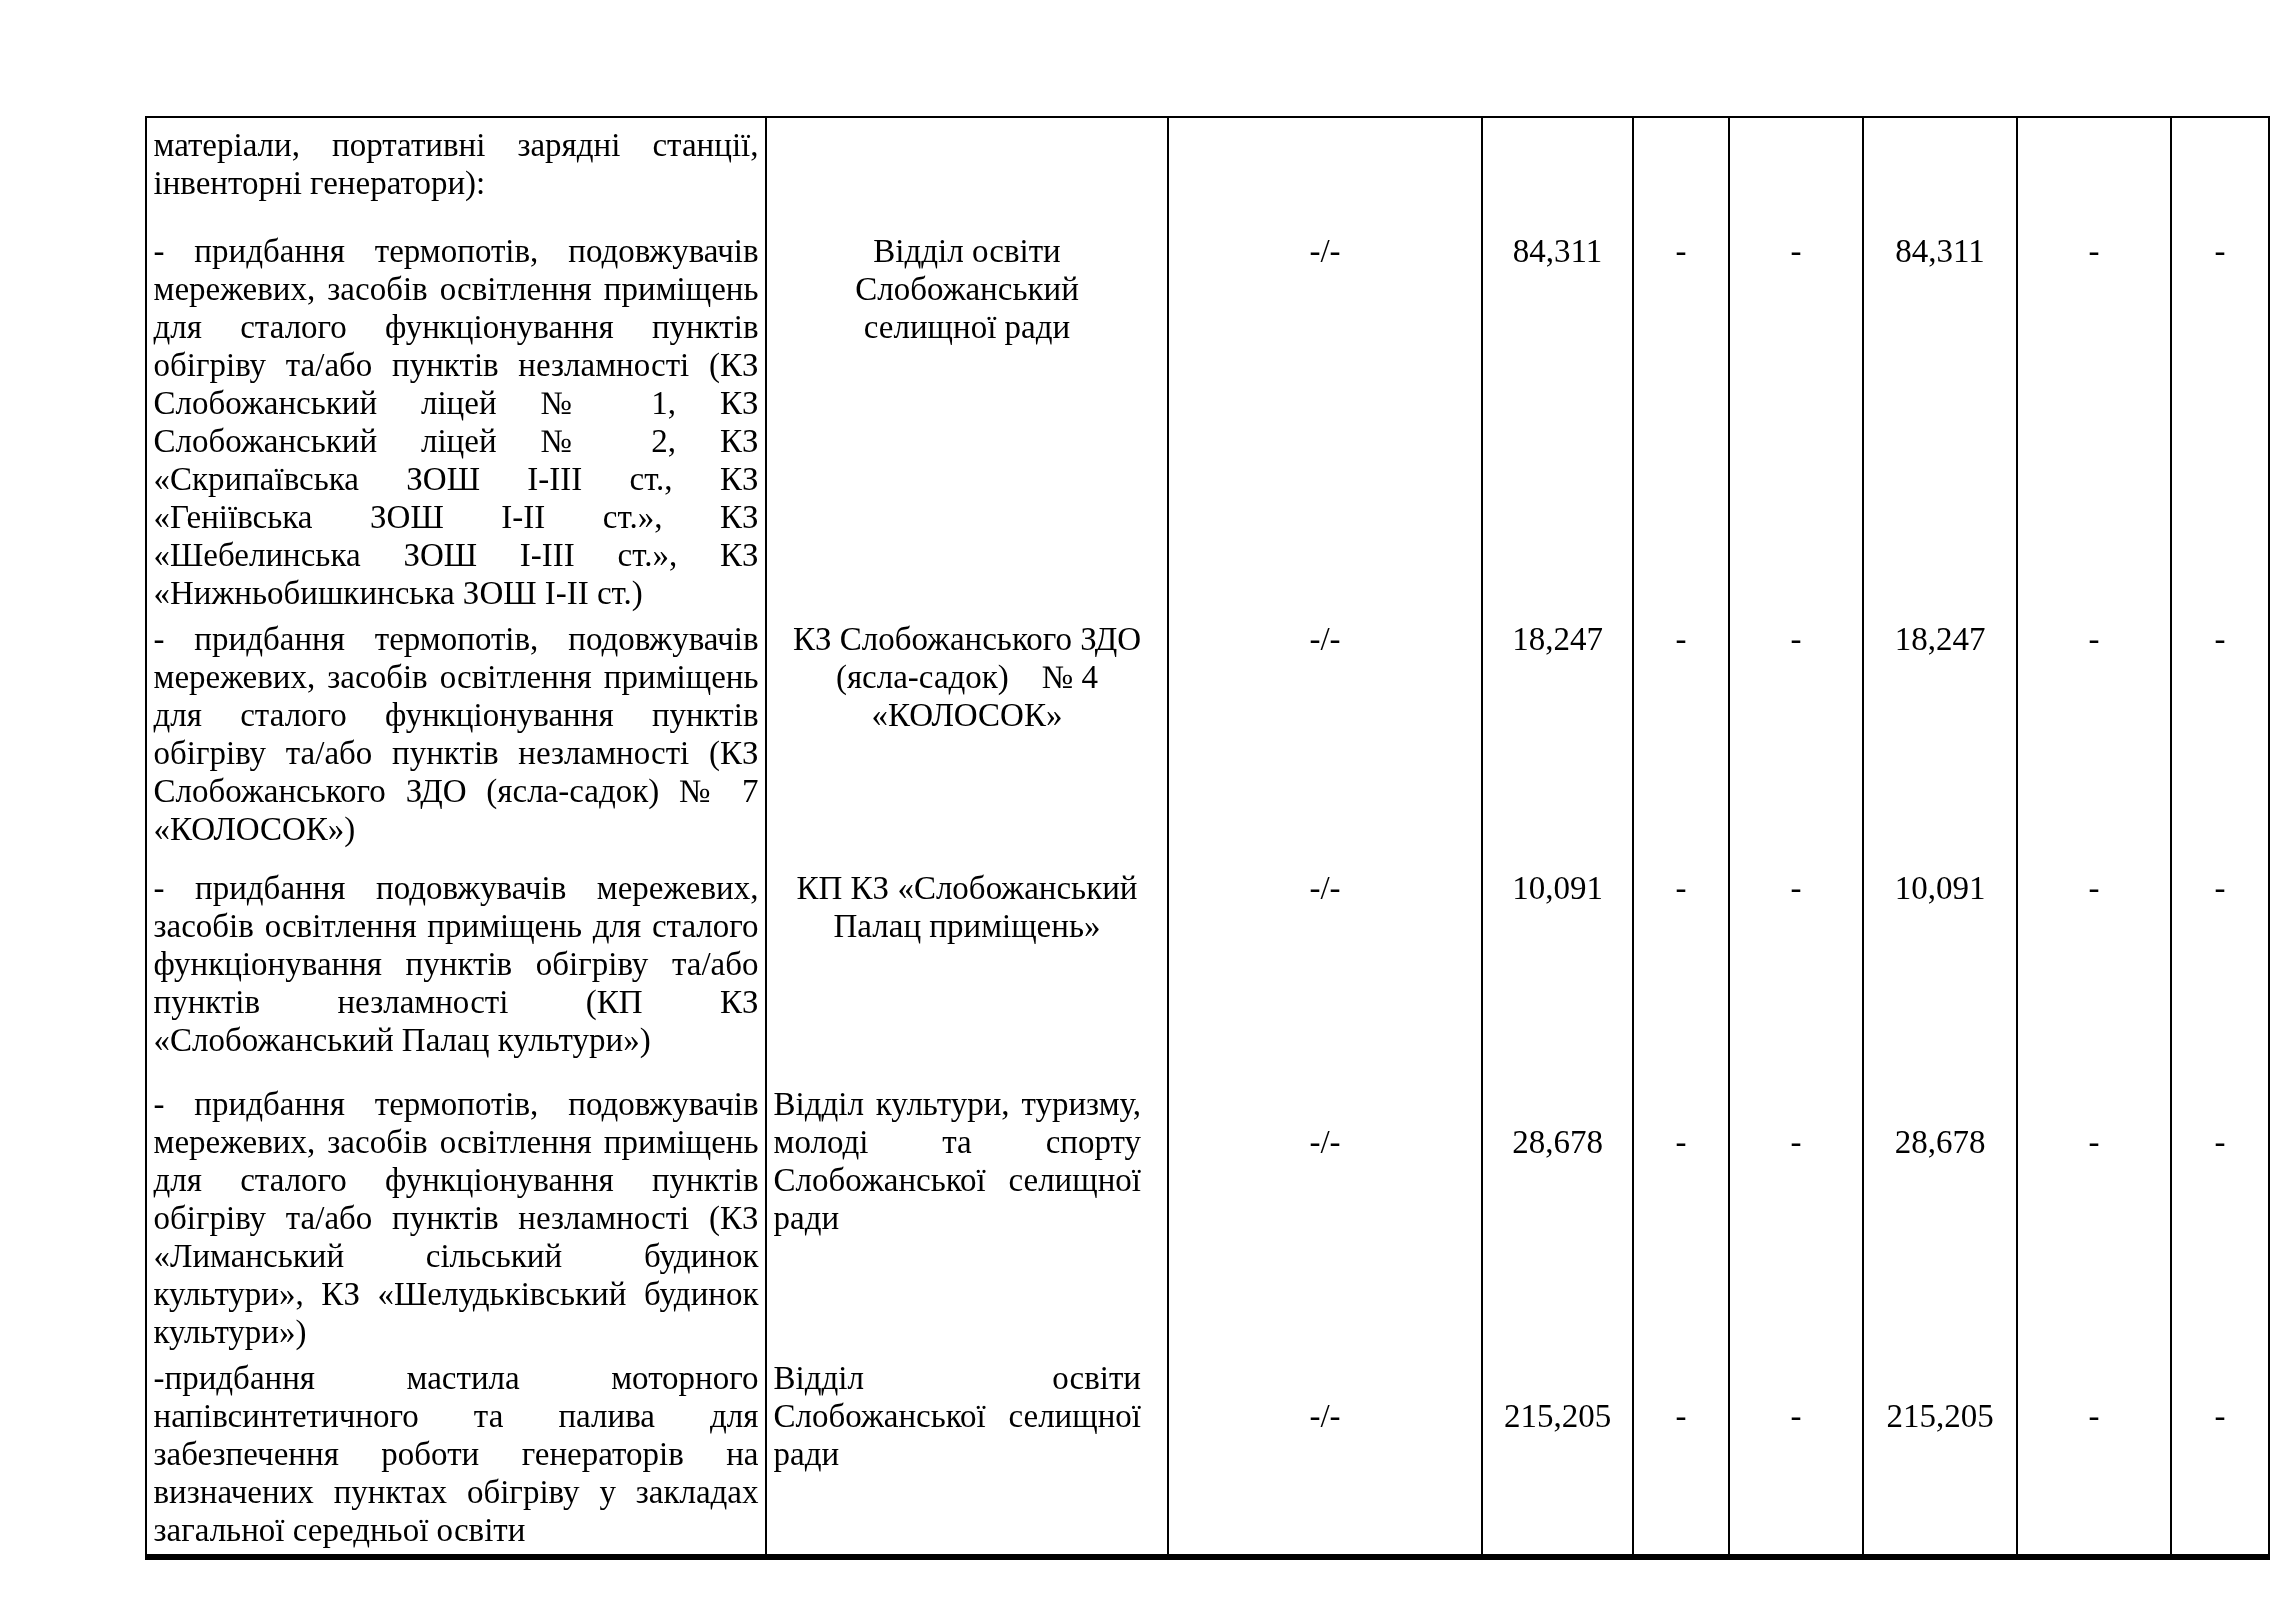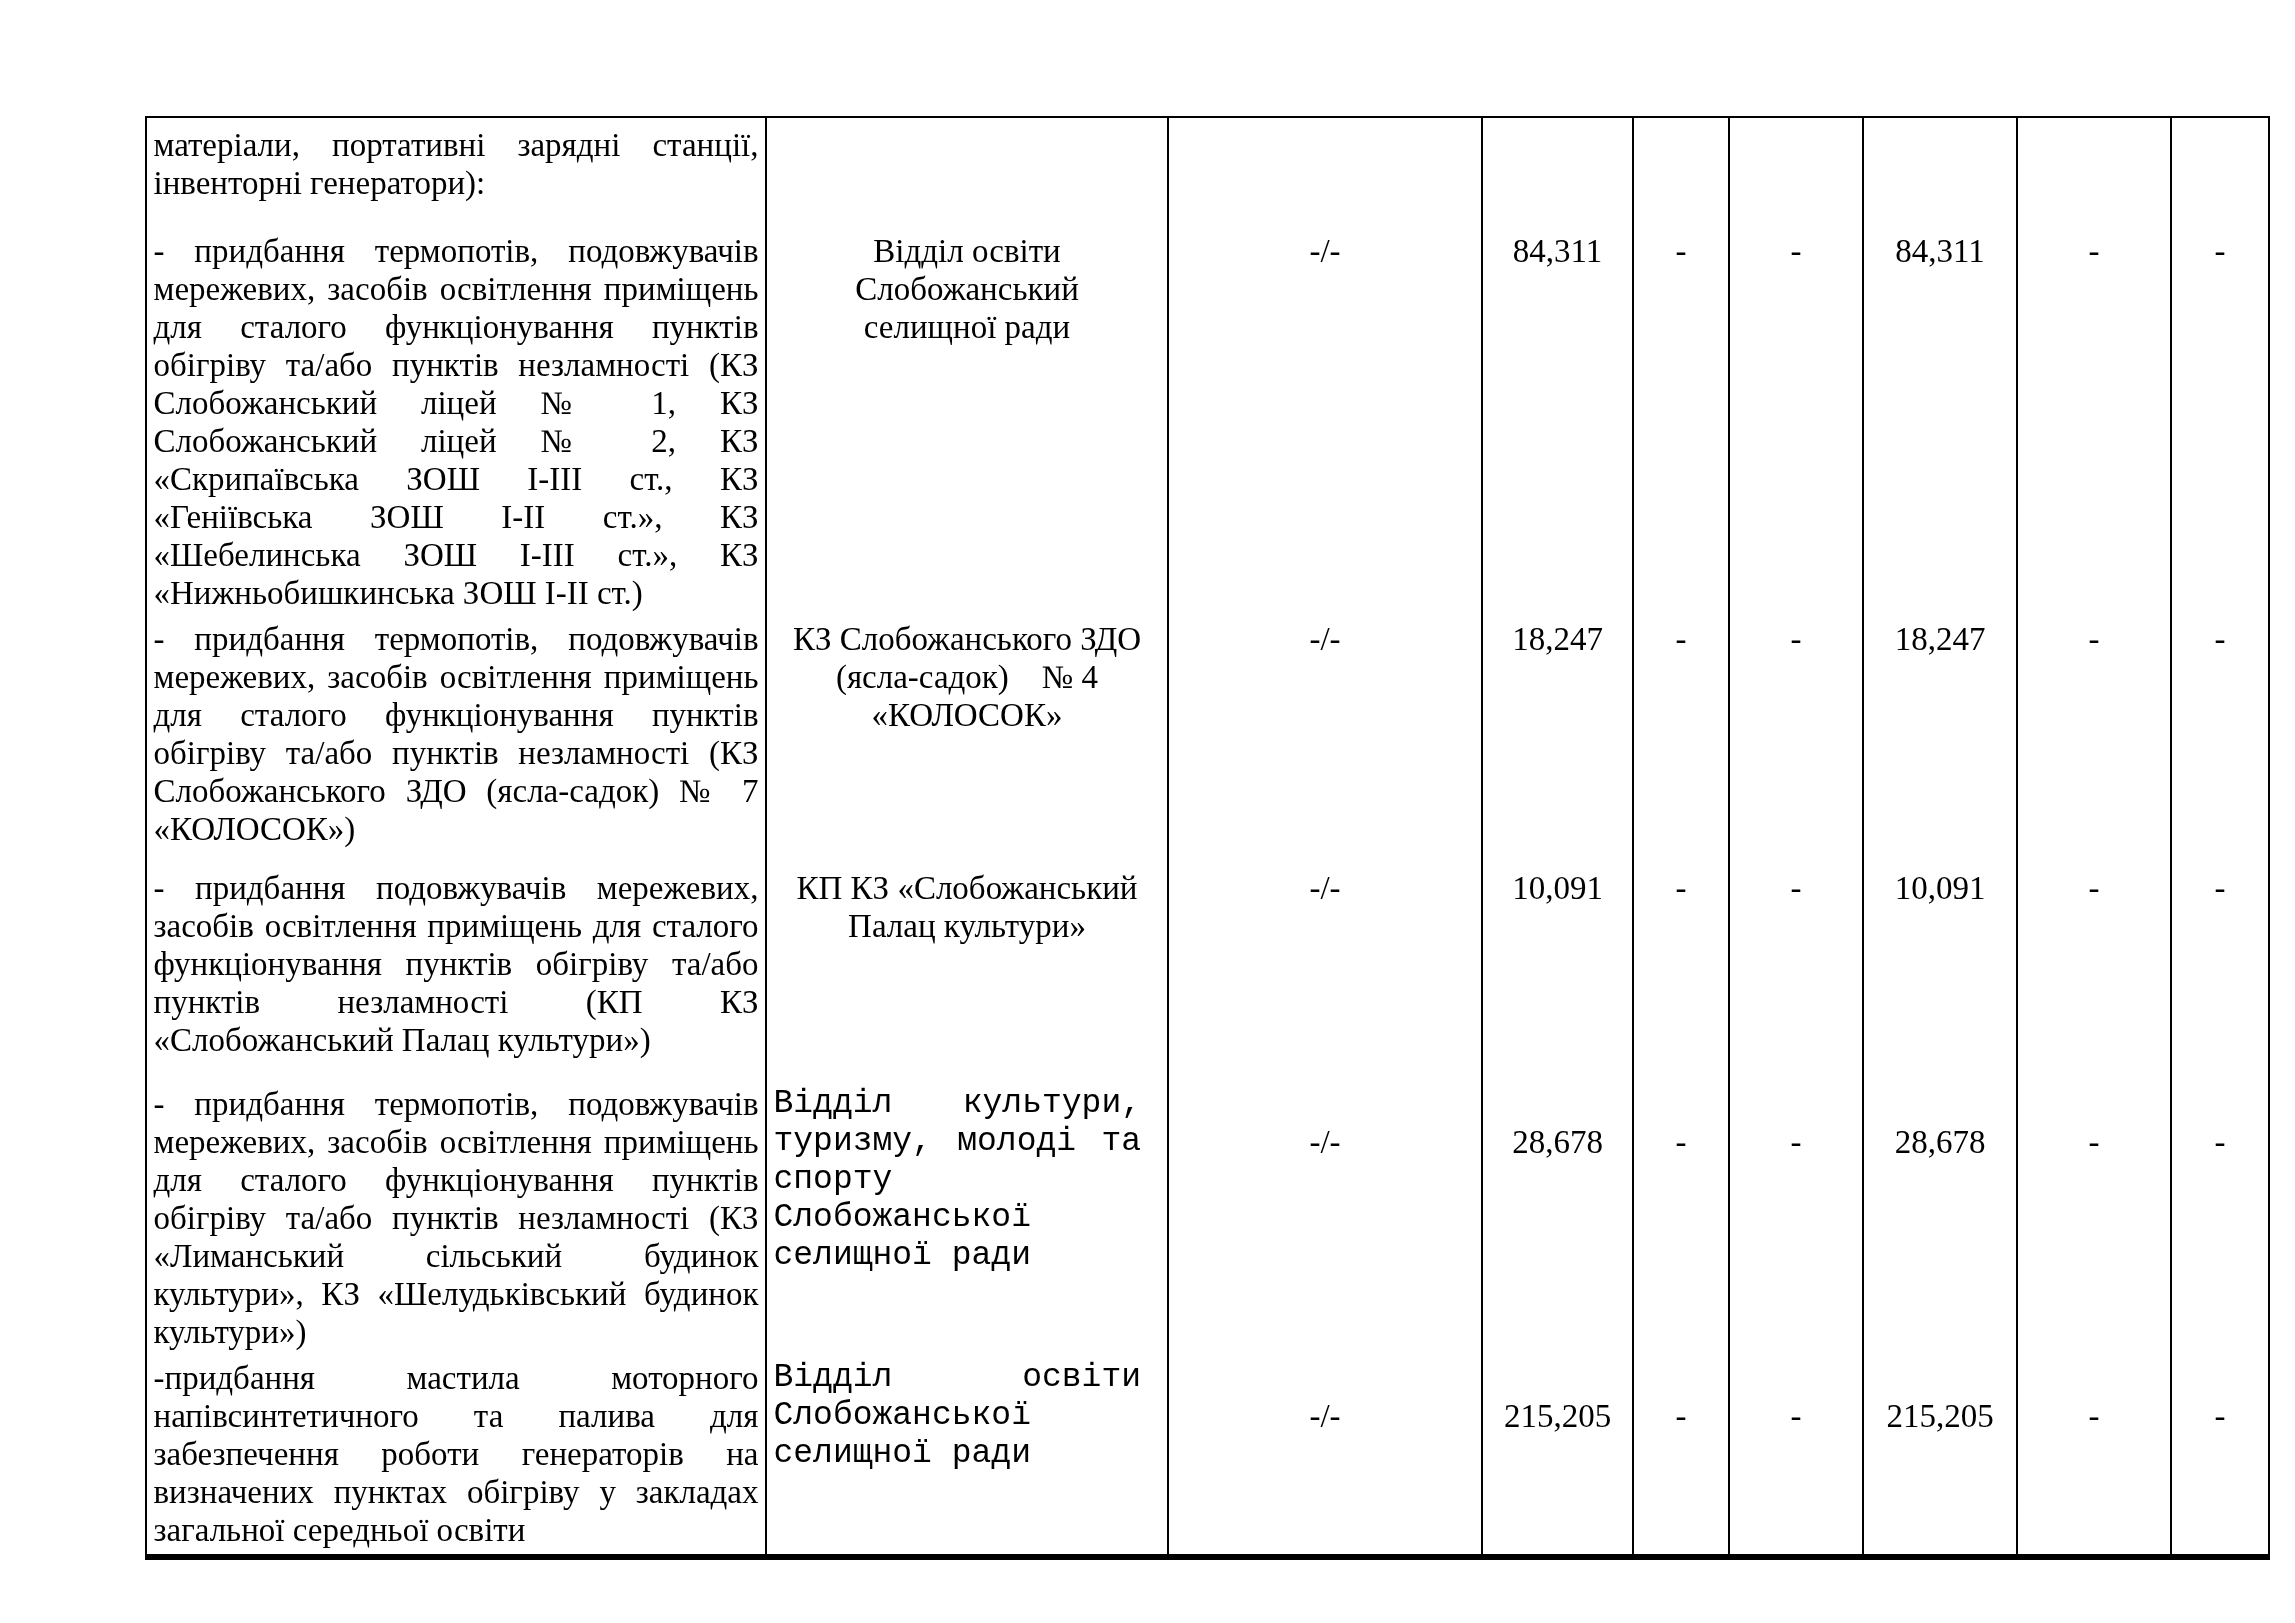--- a/index.html
+++ b/index.html
@@ -28,21 +28,21 @@
     border-left: 2.6px solid #000000;
     border-right: 2.6px solid #000000;
     vertical-align: top;
     font-size: 33px;
     line-height: 38px;
     padding: 7.9px 6.5px 0 6.5px;
     overflow: hidden;
   }
   td.c-desc { text-align: justify; padding-left: 7.9px; padding-right: 9.8px; }
   td.c-inst { text-align: center; white-space: pre-wrap; }
-  td.c-inst.justify { text-align: justify; white-space: normal; padding-right: 26px; font-family: Liberation Mono, monospace; }
+  td.c-inst.justify { text-align: justify; white-space: normal; padding-right: 26px; }
   td.c-val { text-align: center; padding-left: 2.6px; padding-right: 2.6px; }
   tr.offset1 td.c-val { padding-top: 46px; }
 </style>
 </head>
 <body>
 
 <div class="page">
   <table class="budget">
     <colgroup>
       <col style="width:620px">
@@ -92,21 +92,21 @@
       <td class="c-val">-</td>
       <td class="c-val">-</td>
       <td class="c-val">18,247</td>
       <td class="c-val">-</td>
       <td class="c-val">-</td>
     </tr>
 
     <tr style="height:216px">
       <td class="c-desc">- придбання подовжувачів мережевих, засобів освітлення приміщень для сталого функціонування пунктів обігріву та/або пунктів незламності (КП КЗ «Слобожанський Палац культури»)</td>
       <td class="c-inst">КП КЗ «Слобожанський
-Палац культури»</td>
+Палац приміщень»</td>
       <td class="c-val">-/-</td>
       <td class="c-val">10,091</td>
       <td class="c-val">-</td>
       <td class="c-val">-</td>
       <td class="c-val">10,091</td>
       <td class="c-val">-</td>
       <td class="c-val">-</td>
     </tr>
 
     <tr class="offset1" style="height:236px">

